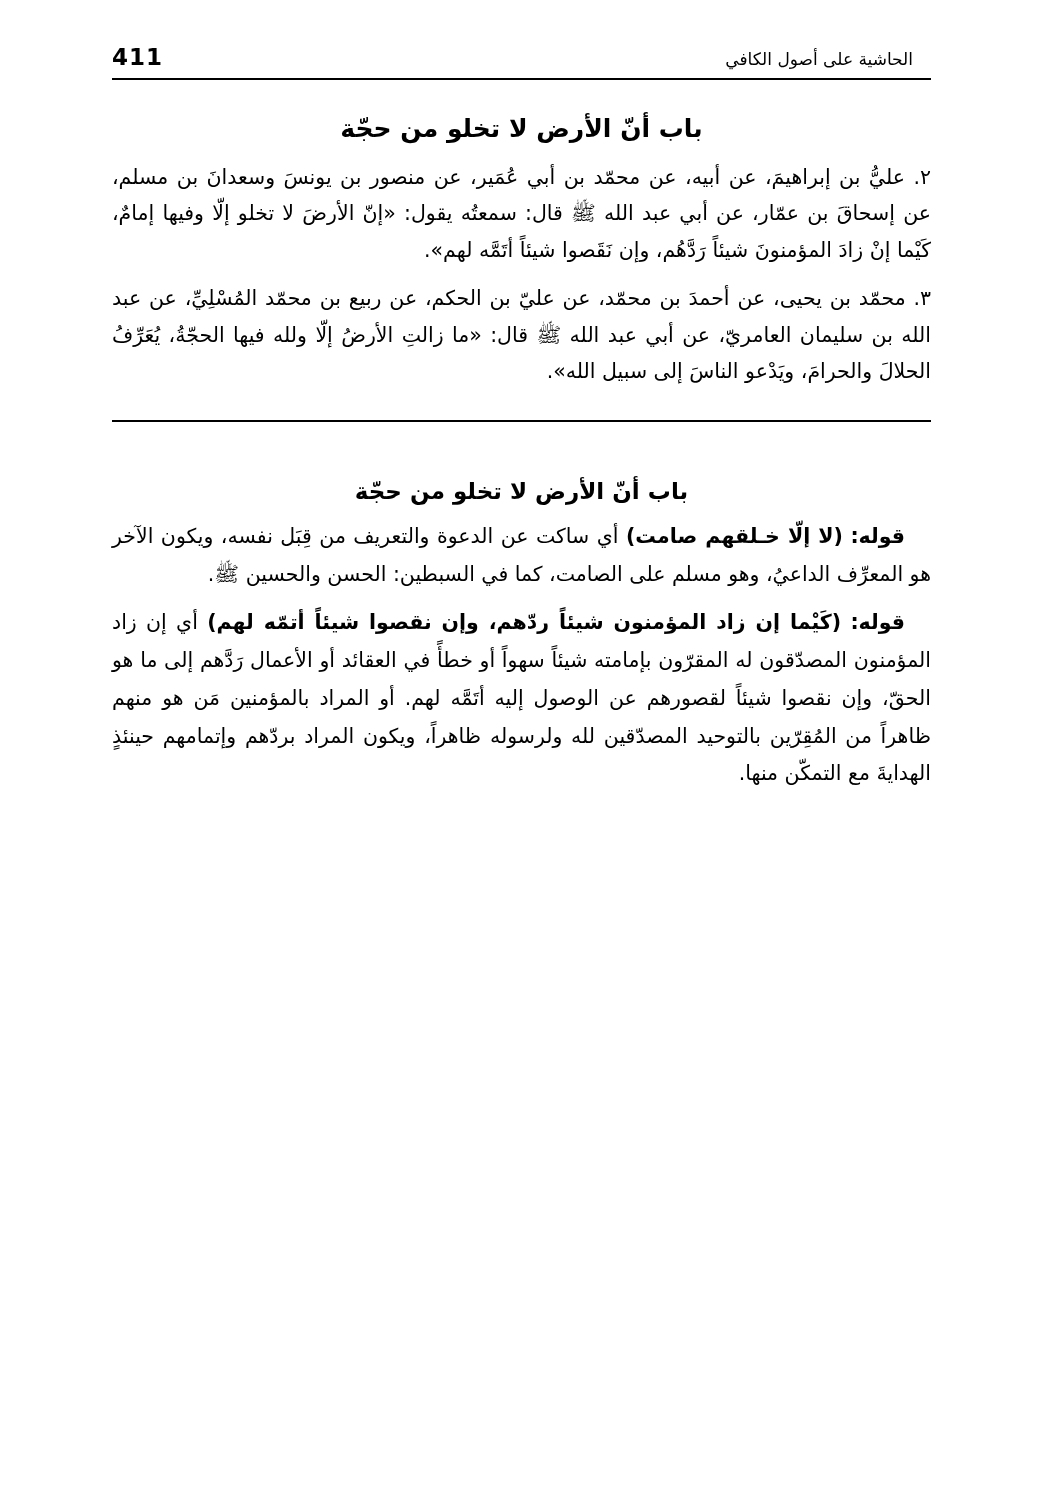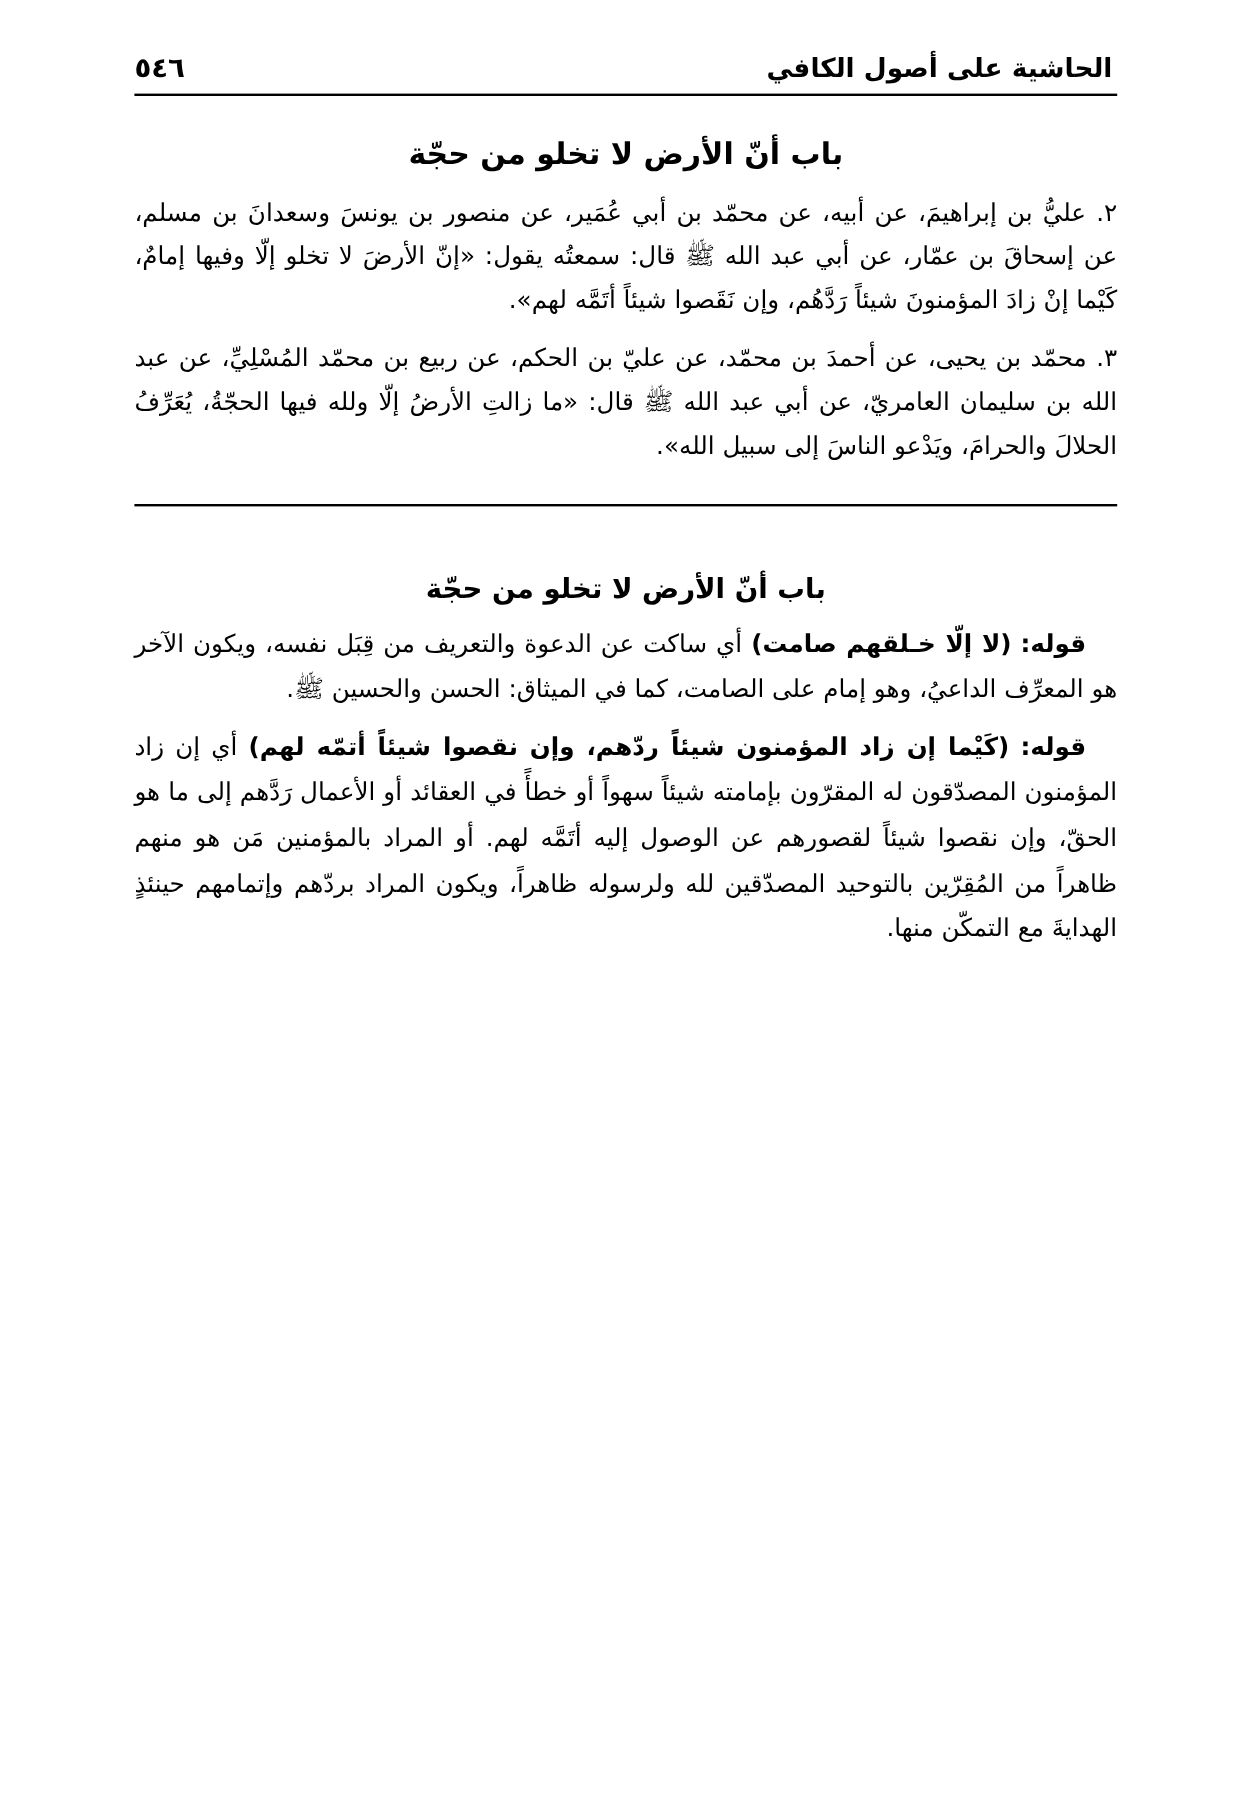--- a/index.html
+++ b/index.html
@@ -24,24 +24,24 @@
 
   
   .header {
     display: flex;
     flex-direction: row;
     align-items: baseline;
     justify-content: space-between;
     padding-bottom: 6px;
   }
   .header-title {
-    font-size: 22px;
-    font-weight: bold;
+    font-size: 17px;
+    font-weight: normal;
     letter-spacing: 0;
-    margin-right: 4px;
+    margin-right: 18px;
   }
   .header-page-number {
     font-size: 23px;
     font-weight: bold;
     letter-spacing: 1px;
   }
   .header-rule {
     border: 0;
     border-top: 2.2px solid #000;
     margin: 2px 0 0 0;
@@ -97,21 +97,21 @@
     font-weight: bold;
   }
 </style>
 </head>
 <body>
 
 <div class="page">
 
   <div class="header">
     <span class="header-title">الحاشية على أصول الكافي</span>
-    <span class="header-page-number">٥٤٦</span>
+    <span class="header-page-number">411</span>
   </div>
   <hr class="header-rule">
 
   <h1 class="chapter-title">باب أنّ الأرض لا تخلو من حجّة</h1>
 
 
   <p class="hadith">
     <span class="num">٢.</span>
     <span>عليُّ بن إبراهيمَ، عن أبيه، عن محمّد بن أبي عُمَير، عن منصور بن يونسَ وسعدانَ بن مسلم، عن إسحاقَ بن عمّار، عن أبي عبد الله ﷺ قال: سمعتُه يقول: «إنّ الأرضَ لا تخلو إلّا وفيها إمامٌ، كَيْما إنْ زادَ المؤمنونَ شيئاً رَدَّهُم، وإن نَقَصوا شيئاً أتَمَّه لهم».</span>
   </p>
@@ -121,21 +121,21 @@
     <span>محمّد بن يحيى، عن أحمدَ بن محمّد، عن عليّ بن الحكم، عن ربيع بن محمّد المُسْلِيِّ، عن عبد الله بن سليمان العامريّ، عن أبي عبد الله ﷺ قال: «ما زالتِ الأرضُ إلّا ولله فيها الحجّةُ، يُعَرِّفُ الحلالَ والحرامَ، ويَدْعو الناسَ إلى سبيل الله».</span>
   </p>
 
   <hr class="section-rule">
 
 
   <h2 class="sub-title">باب أنّ الأرض لا تخلو من حجّة</h2>
 
   <p class="para">
     <span class="lemma">قوله:</span>
-    <span class="lemma">(لا إلّا خـلقهم صامت)</span><span> أي ساكت عن الدعوة والتعريف من قِبَل نفسه، ويكون الآخر هو المعرِّف الداعيُ، وهو إمام على الصامت، كما في الميثاق: الحسن والحسين ﷺ.</span>
+    <span class="lemma">(لا إلّا خـلقهم صامت)</span><span> أي ساكت عن الدعوة والتعريف من قِبَل نفسه، ويكون الآخر هو المعرِّف الداعيُ، وهو مسلم على الصامت، كما في السبطين: الحسن والحسين ﷺ.</span>
   </p>
 
   <p class="para">
     <span class="lemma">قوله:</span>
     <span class="lemma">(كَيْما إن زاد المؤمنون شيئاً ردّهم، وإن نقصوا شيئاً أتمّه لهم)</span><span> أي إن زاد المؤمنون المصدّقون له المقرّون بإمامته شيئاً سهواً أو خطأً في العقائد أو الأعمال رَدَّهم إلى ما هو الحقّ، وإن نقصوا شيئاً لقصورهم عن الوصول إليه أتَمَّه لهم. أو المراد بالمؤمنين مَن هو منهم ظاهراً من المُقِرّين بالتوحيد المصدّقين لله ولرسوله ظاهراً، ويكون المراد بردّهم وإتمامهم حينئذٍ الهدايةَ مع التمكّن منها.</span>
   </p>
 
 </div>
 
 </body></html>

